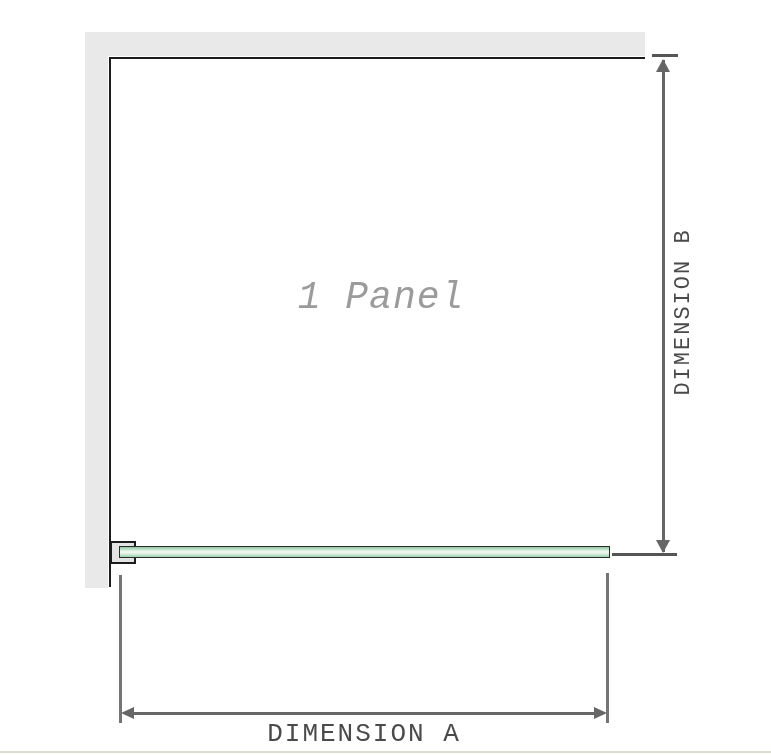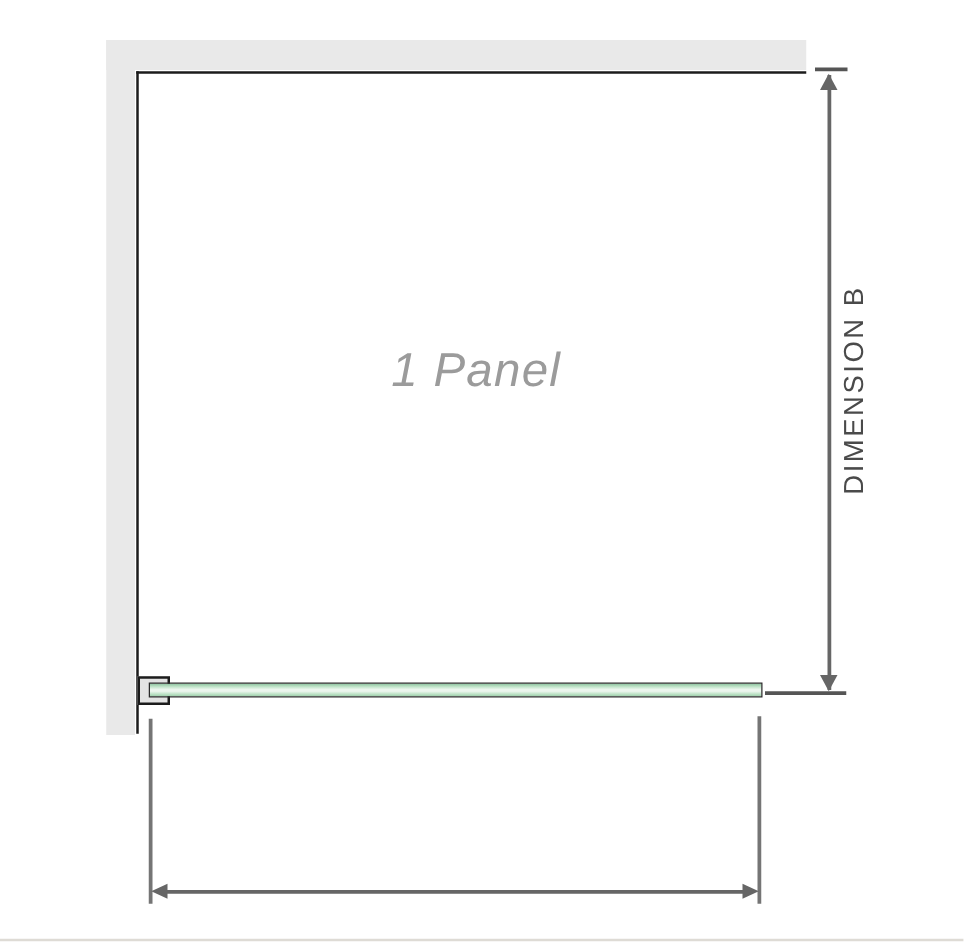--- a/index.html
+++ b/index.html
@@ -16,21 +16,21 @@
     --glass-green-light:#ecf6ee;
     --glass-green-bottom:#9ccfaa;
     --divider:#dedbd5;
   }
   html,body{margin:0;padding:0;background:#ffffff;}
   #stage{
     position:relative;
     width:771px;height:755px;
     background:#ffffff;
     overflow:hidden;
-    font-family:Liberation Sans, sans-serif;
+    font-family:Liberation Mono, monospace;
   }
   .abs{position:absolute;}
 
   
   .wall-top{left:85px;top:32px;width:560px;height:24px;background:var(--wall);}
   .wall-left{left:85px;top:32px;width:23px;height:556px;background:var(--wall);}
 
   
   .encl-top{left:109px;top:57px;width:536px;height:2px;background:var(--outline);}
   .encl-left{left:109px;top:57px;width:2px;height:530px;background:var(--outline);}
@@ -111,16 +111,17 @@
   <div class="abs dimB-line"></div>
   <div class="abs arrow-up"></div>
   <div class="abs arrow-down"></div>
   <div class="abs dimB-label">DIMENSION B</div>
 
   <div class="abs witness-left"></div>
   <div class="abs witness-right"></div>
   <div class="abs dimA-line"></div>
   <div class="abs arrow-left"></div>
   <div class="abs arrow-right"></div>
+  <div class="abs dimA-label">DIMENSION A</div>
 
   <div class="abs divider"></div>
 
 </div>
 
 </body></html>

